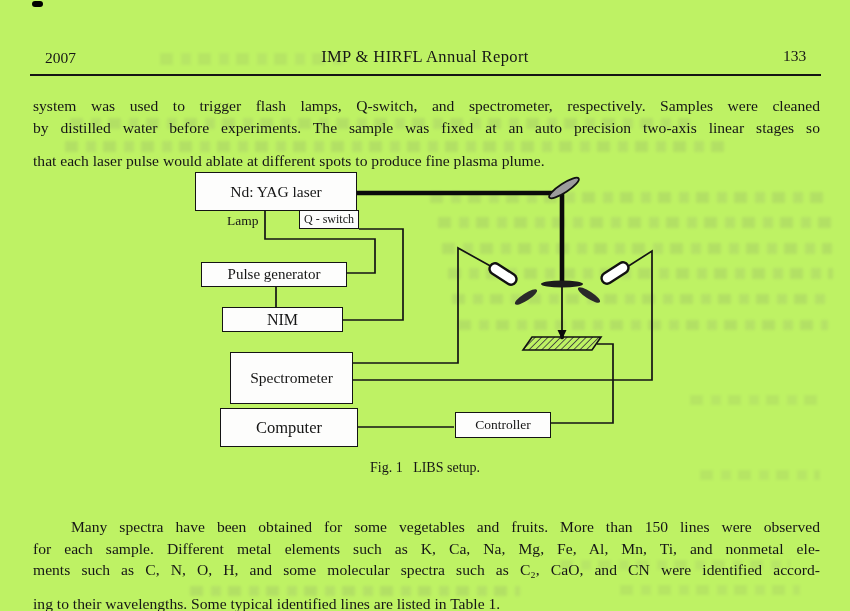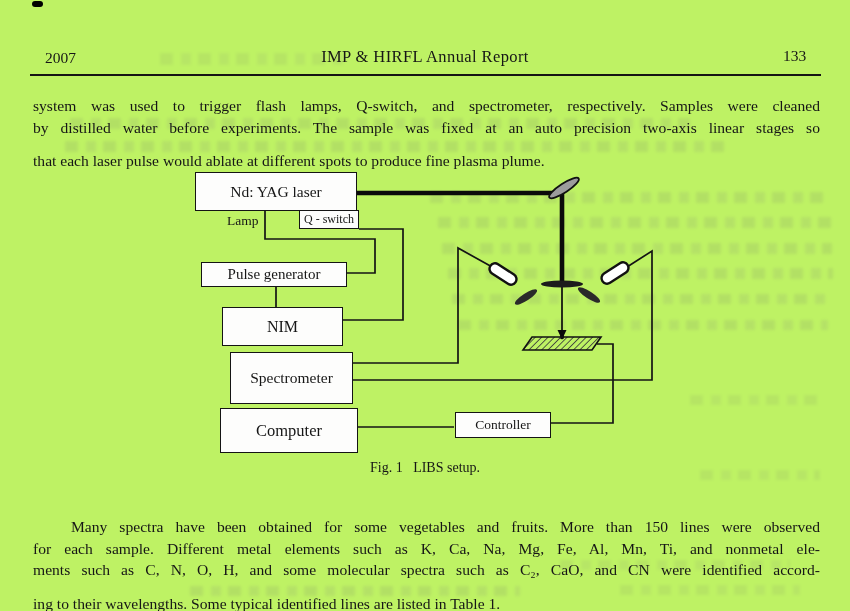--- a/index.html
+++ b/index.html
@@ -115,29 +115,29 @@
   </div>
 
   <div class="dbox" style="left:299px;top:210px;width:60px;height:19px;font-size:12px;white-space:nowrap;" data-name="node-q-switch">
     <span data-name="node-label">Q - switch</span>
   </div>
 
   <div class="dbox" style="left:201px;top:262px;width:146px;height:25px;font-size:15px;" data-name="node-pulse-generator">
     <span data-name="node-label">Pulse generator</span>
   </div>
 
-  <div class="dbox" style="left:222px;top:307px;width:121px;height:39px;font-size:16px;" data-name="node-nim">
+  <div class="dbox" style="left:222px;top:307px;width:121px;height:25px;font-size:16px;" data-name="node-nim">
     <span data-name="node-label">NIM</span>
   </div>
 
   <div class="dbox" style="left:220px;top:352px;width:123px;height:52px;font-size:15.5px;margin-left:10px;" data-name="node-spectrometer">
     <span data-name="node-label">Spectrometer</span>
   </div>
 
-  <div class="dbox" style="left:220px;top:408px;width:138px;height:45px;font-size:16.5px;" data-name="node-computer">
+  <div class="dbox" style="left:220px;top:408px;width:138px;height:39px;font-size:16.5px;" data-name="node-computer">
     <span data-name="node-label">Computer</span>
   </div>
 
   <div class="dbox" style="left:455px;top:412px;width:96px;height:26px;font-size:13.5px;" data-name="node-controller">
     <span data-name="node-label">Controller</span>
   </div>
 
   <div class="fig-caption" data-name="figure-caption">Fig. 1   LIBS setup.</div>
 
   <div class="para" style="top:492px;" data-name="bottom-paragraph">

